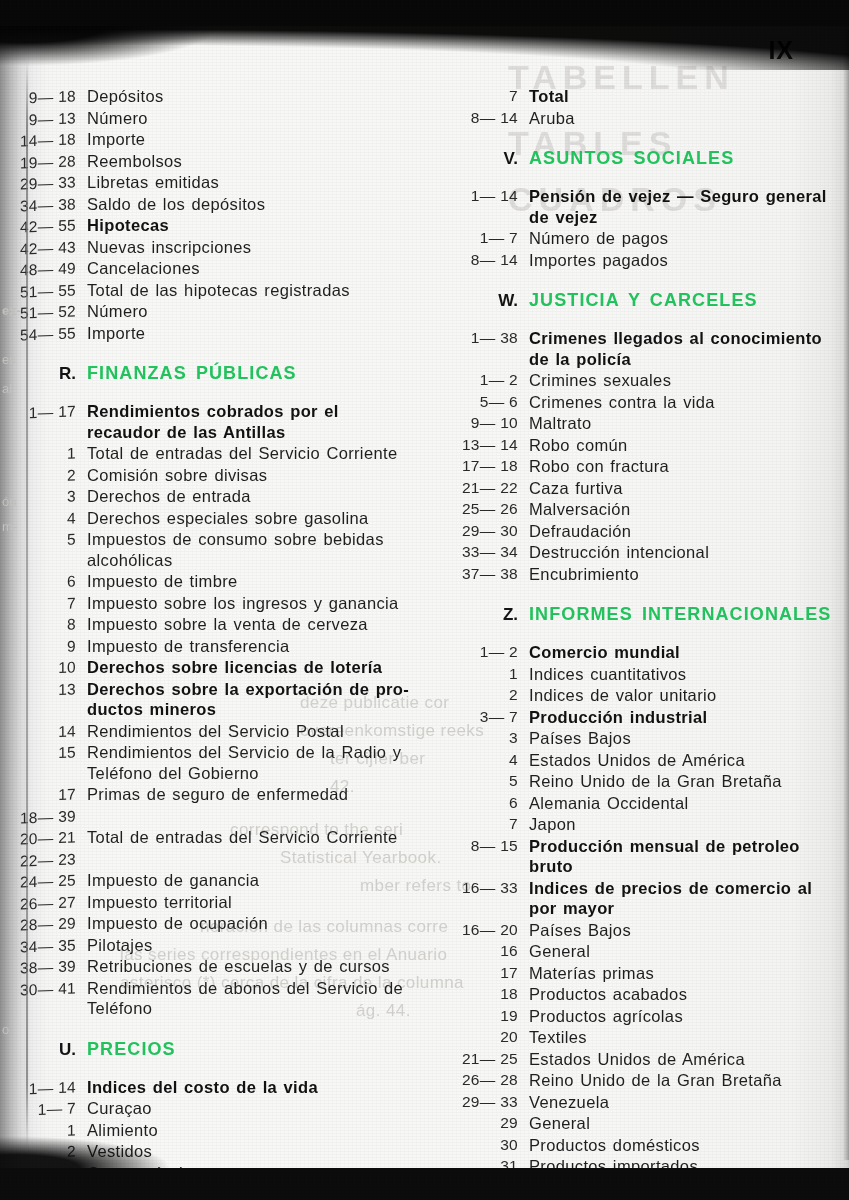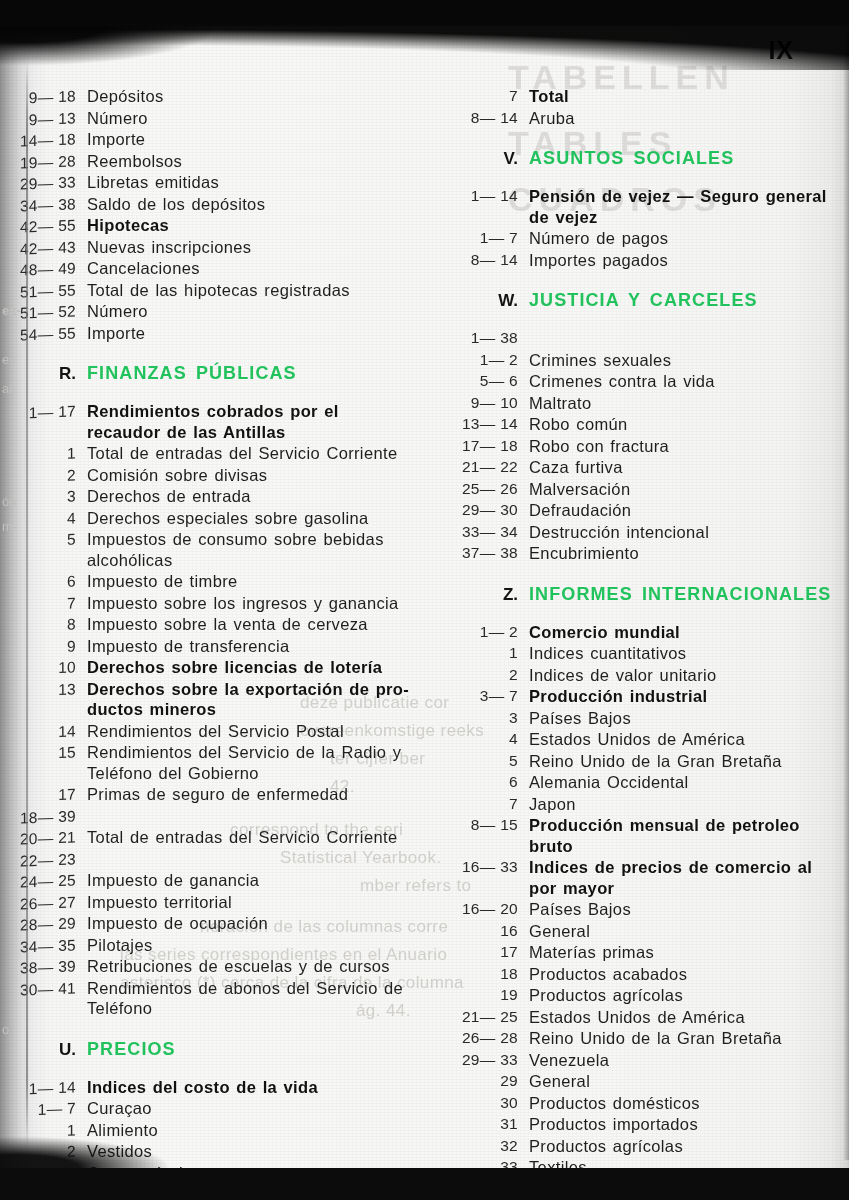--- a/index.html
+++ b/index.html
@@ -323,20 +323,21 @@
       <div class="row">
         <div class="num">8— 14</div>
         <div class="lbl">Importes pagados</div>
       </div>
       <div class="head">
         <div class="letter">W.</div>
         <div class="htitle">JUSTICIA Y CARCELES</div>
       </div>
       <div class="row b">
         <div class="num">1— 38</div>
+        <div class="lbl">Crimenes llegados al conocimiento de la policía</div>
       </div>
       <div class="row">
         <div class="num">1—  2</div>
         <div class="lbl">Crimines sexuales</div>
       </div>
       <div class="row">
         <div class="num">5—  6</div>
         <div class="lbl">Crimenes contra la vida</div>
       </div>
       <div class="row">
@@ -431,20 +432,24 @@
         <div class="num">17</div>
         <div class="lbl">Materías primas</div>
       </div>
       <div class="row">
         <div class="num">18</div>
         <div class="lbl">Productos acabados</div>
       </div>
       <div class="row">
         <div class="num">19</div>
         <div class="lbl">Productos agrícolas</div>
+      </div>
+      <div class="row">
+        <div class="num">20</div>
+        <div class="lbl">Textiles</div>
       </div>
       <div class="row">
         <div class="num">21— 25</div>
         <div class="lbl">Estados Unidos de América</div>
       </div>
       <div class="row">
         <div class="num">26— 28</div>
         <div class="lbl">Reino Unido de la Gran Bretaña</div>
       </div>
       <div class="row">

